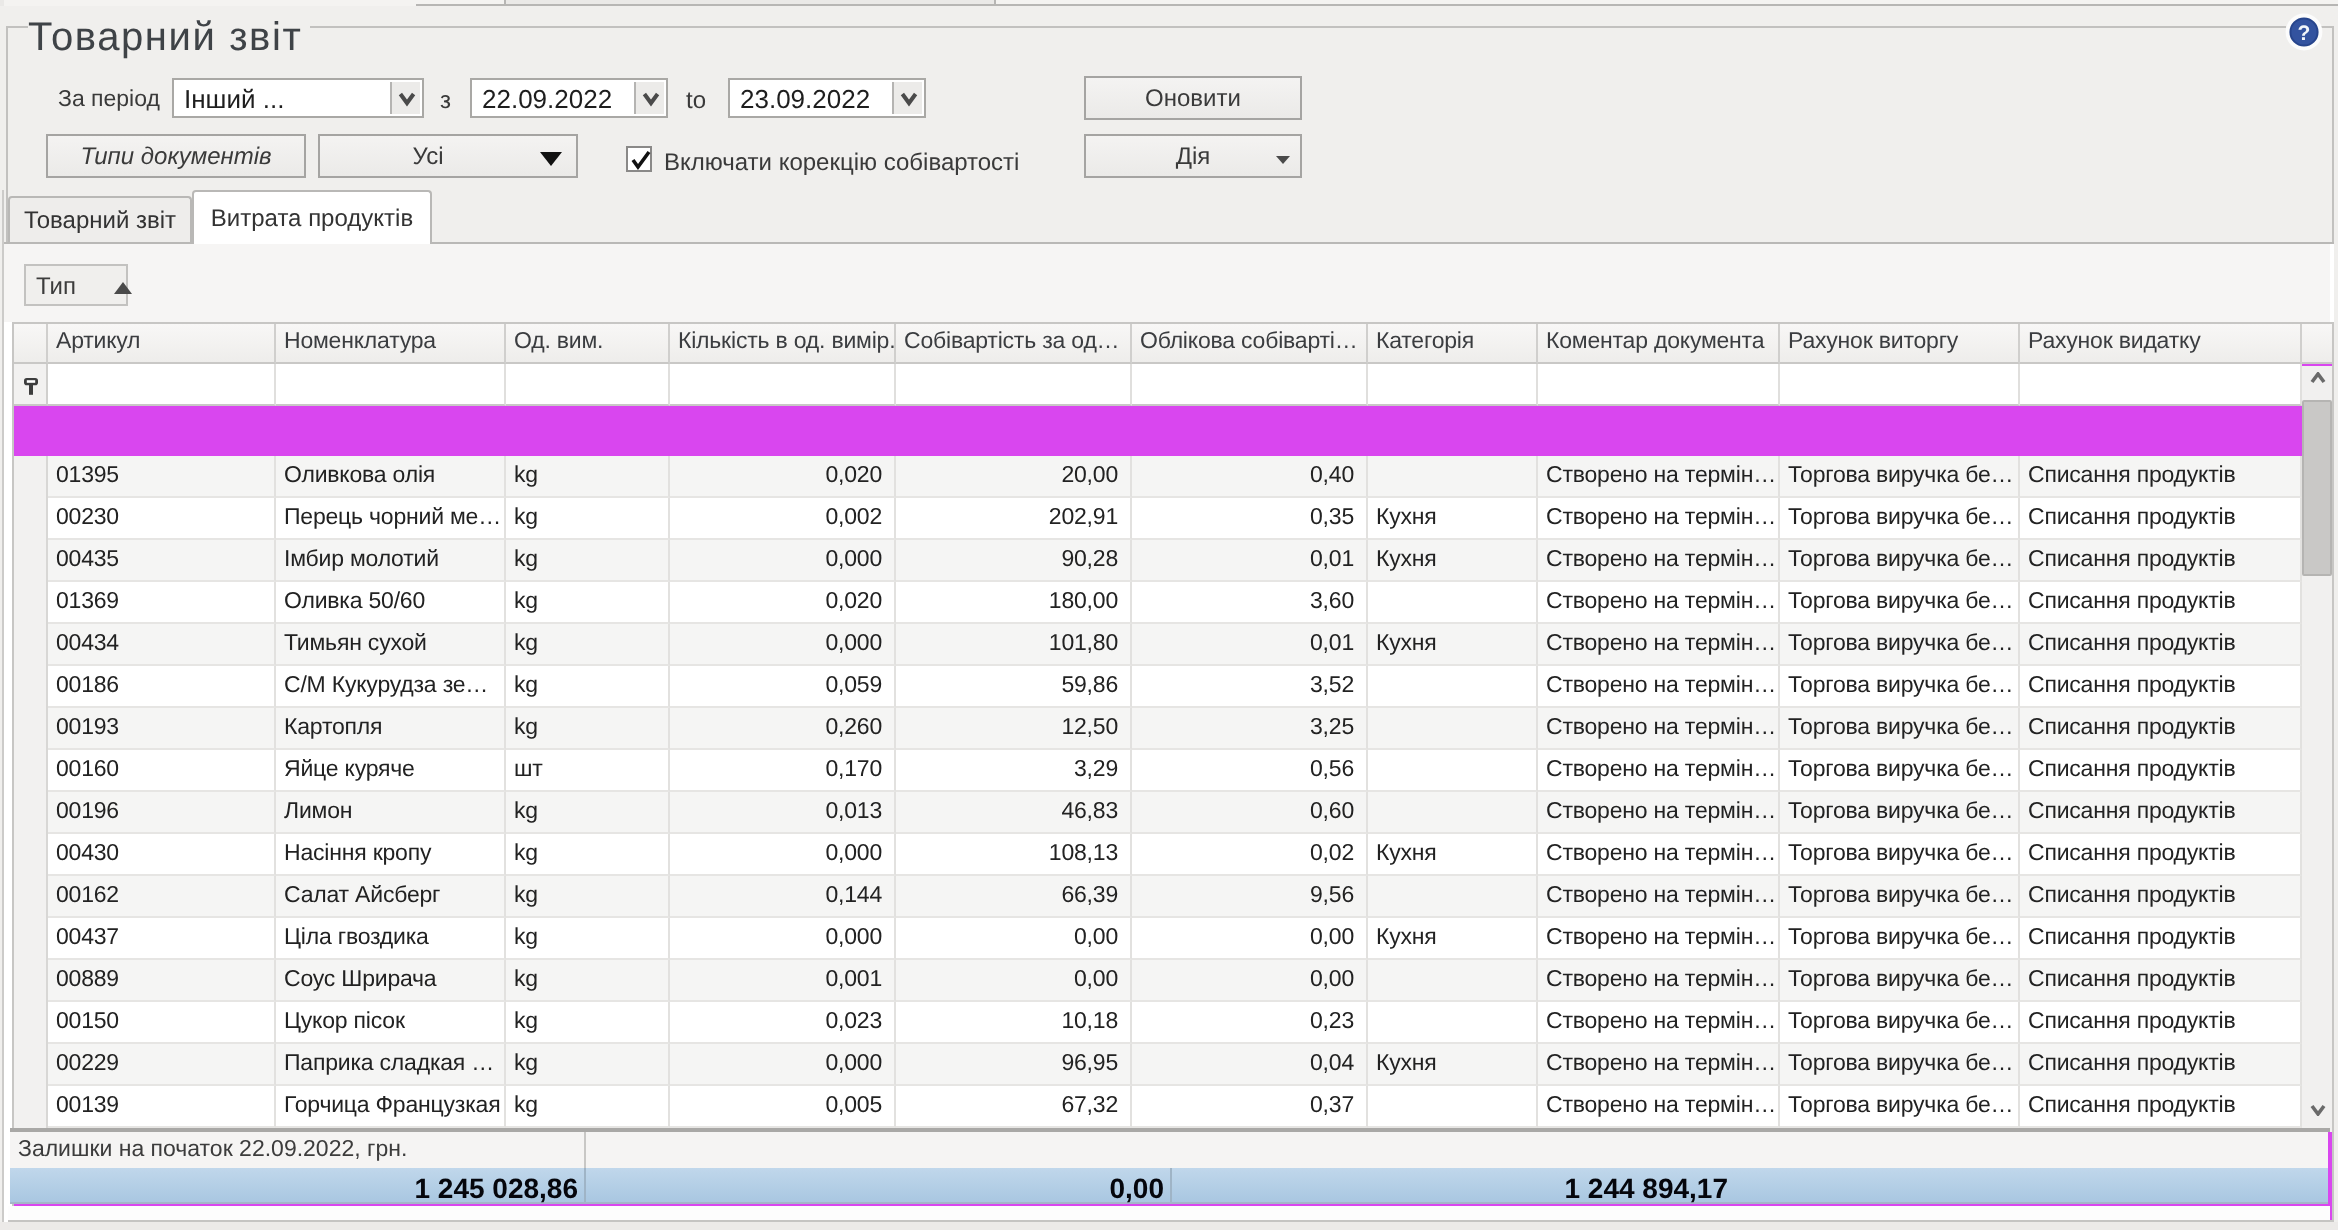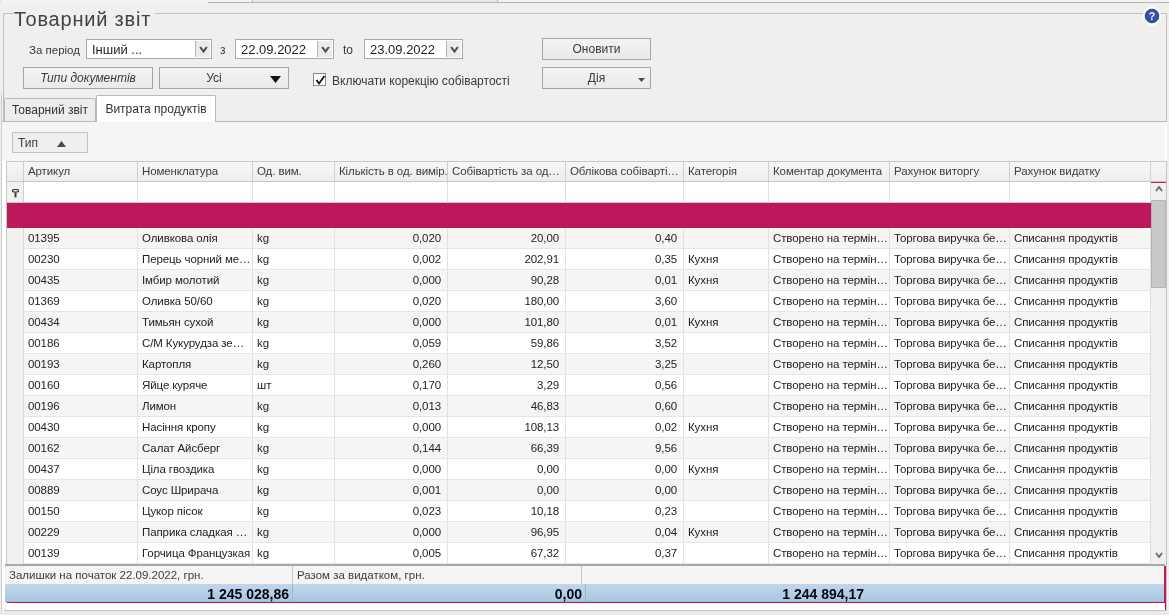--- a/index.html
+++ b/index.html
@@ -37,24 +37,24 @@
 #cb {position:absolute;left:313px;top:73px;width:13px;height:13px;background:#fff;border:1px solid #8a8988;}
 
 
 .tab {position:absolute;border:1px solid #b9b8b6;border-bottom:none;border-radius:2px 2px 0 0;text-align:center;color:#333;}
 #tab1 {left:4px;top:98px;width:92px;height:23px;background:#eeedeb;}
 #tab2 {left:96px;top:95px;width:120px;height:27px;background:#fff;z-index:3;}
 #panel {position:absolute;left:2px;top:121px;width:1165px;height:490px;background:#fff;border-top:1px solid #b9b8b6;}
 
 
 #gpanel {position:absolute;left:2px;top:122px;width:1163px;height:39px;background:#f6f5f4;}
-#gtype {position:absolute;left:12px;top:132px;width:76px;height:21px;background:#f0efed;border:1px solid #c3c2c0;}
-
-
-#grid {position:absolute;left:6px;top:161px;width:1161px;height:450px;border:1px solid #c7c6c4;background:#be185d;}
+#gtype {position:absolute;left:12px;top:132px;width:52px;height:21px;background:#f0efed;border:1px solid #c3c2c0;}
+
+
+#grid {position:absolute;left:6px;top:161px;width:1161px;height:450px;border:1px solid #c7c6c4;background:#d946ef;}
 .hrow {position:absolute;left:0;top:0;width:1159px;height:20px;display:flex;}
 .hind {width:17px;background:linear-gradient(#f8f7f6,#eeedeb);border-right:1px solid #d0cfcd;border-bottom:1px solid #c9c8c6;}
 .hc {background:linear-gradient(#f8f7f6,#eeedeb);border-right:1px solid #d0cfcd;border-bottom:1px solid #c9c8c6;color:#3b3d40;padding:3px 0 0 4px;white-space:nowrap;overflow:hidden;font-size:11.5px;letter-spacing:-0.1px;}
 .frow {position:absolute;left:0;top:20px;width:1159px;height:21px;display:flex;}
 .find {width:17px;background:#f2f1f0;border-right:1px solid #d0cfcd;border-bottom:1px solid #c9c8c6;position:relative;}
 .fc {background:#fff;border-right:1px solid #e0dfdd;border-bottom:1px solid #c9c8c6;}
 #grow {position:absolute;left:0;top:32px;width:1144px;height:22px;background:#f1f0ee;border-top:1px solid #d8d7d5;border-bottom:1px solid #d8d7d5;margin-top:44px;}
 #grow .gt {position:absolute;left:41px;top:4px;font-weight:bold;color:#3a3a3a;}
 #rows {position:absolute;left:0;top:66px;width:1144px;}
 .row {display:flex;height:21px;background:#fff;}
@@ -410,21 +410,20 @@
         <svg style="position:absolute;left:4px;top:3px;" width="8" height="6" viewBox="0 0 8 6">
           <path d="M1 1 L4 5 L7 1" fill="none" stroke="#6a6a6a" stroke-width="1.8"></path>
         </svg>
       </div>
  </div>
 </div>
 
 <div id="sumline"></div>
 <div id="sumlbl">
  <div style="width:288px;">Залишки на початок 22.09.2022, грн.</div>
- <div style="width:289px;">Разом за видатком, грн.</div>
 </div>
 <div id="sumval">
  <div style="width:288px;">1 245 028,86</div>
  <div style="width:293px;">0,00</div>
  <div style="width:289px;border-right:none;padding-right:11px;">1 244 894,17</div>
 </div>
 <div id="hstrip"></div>
 <div id="botgrey"></div>
 
 </body></html>

